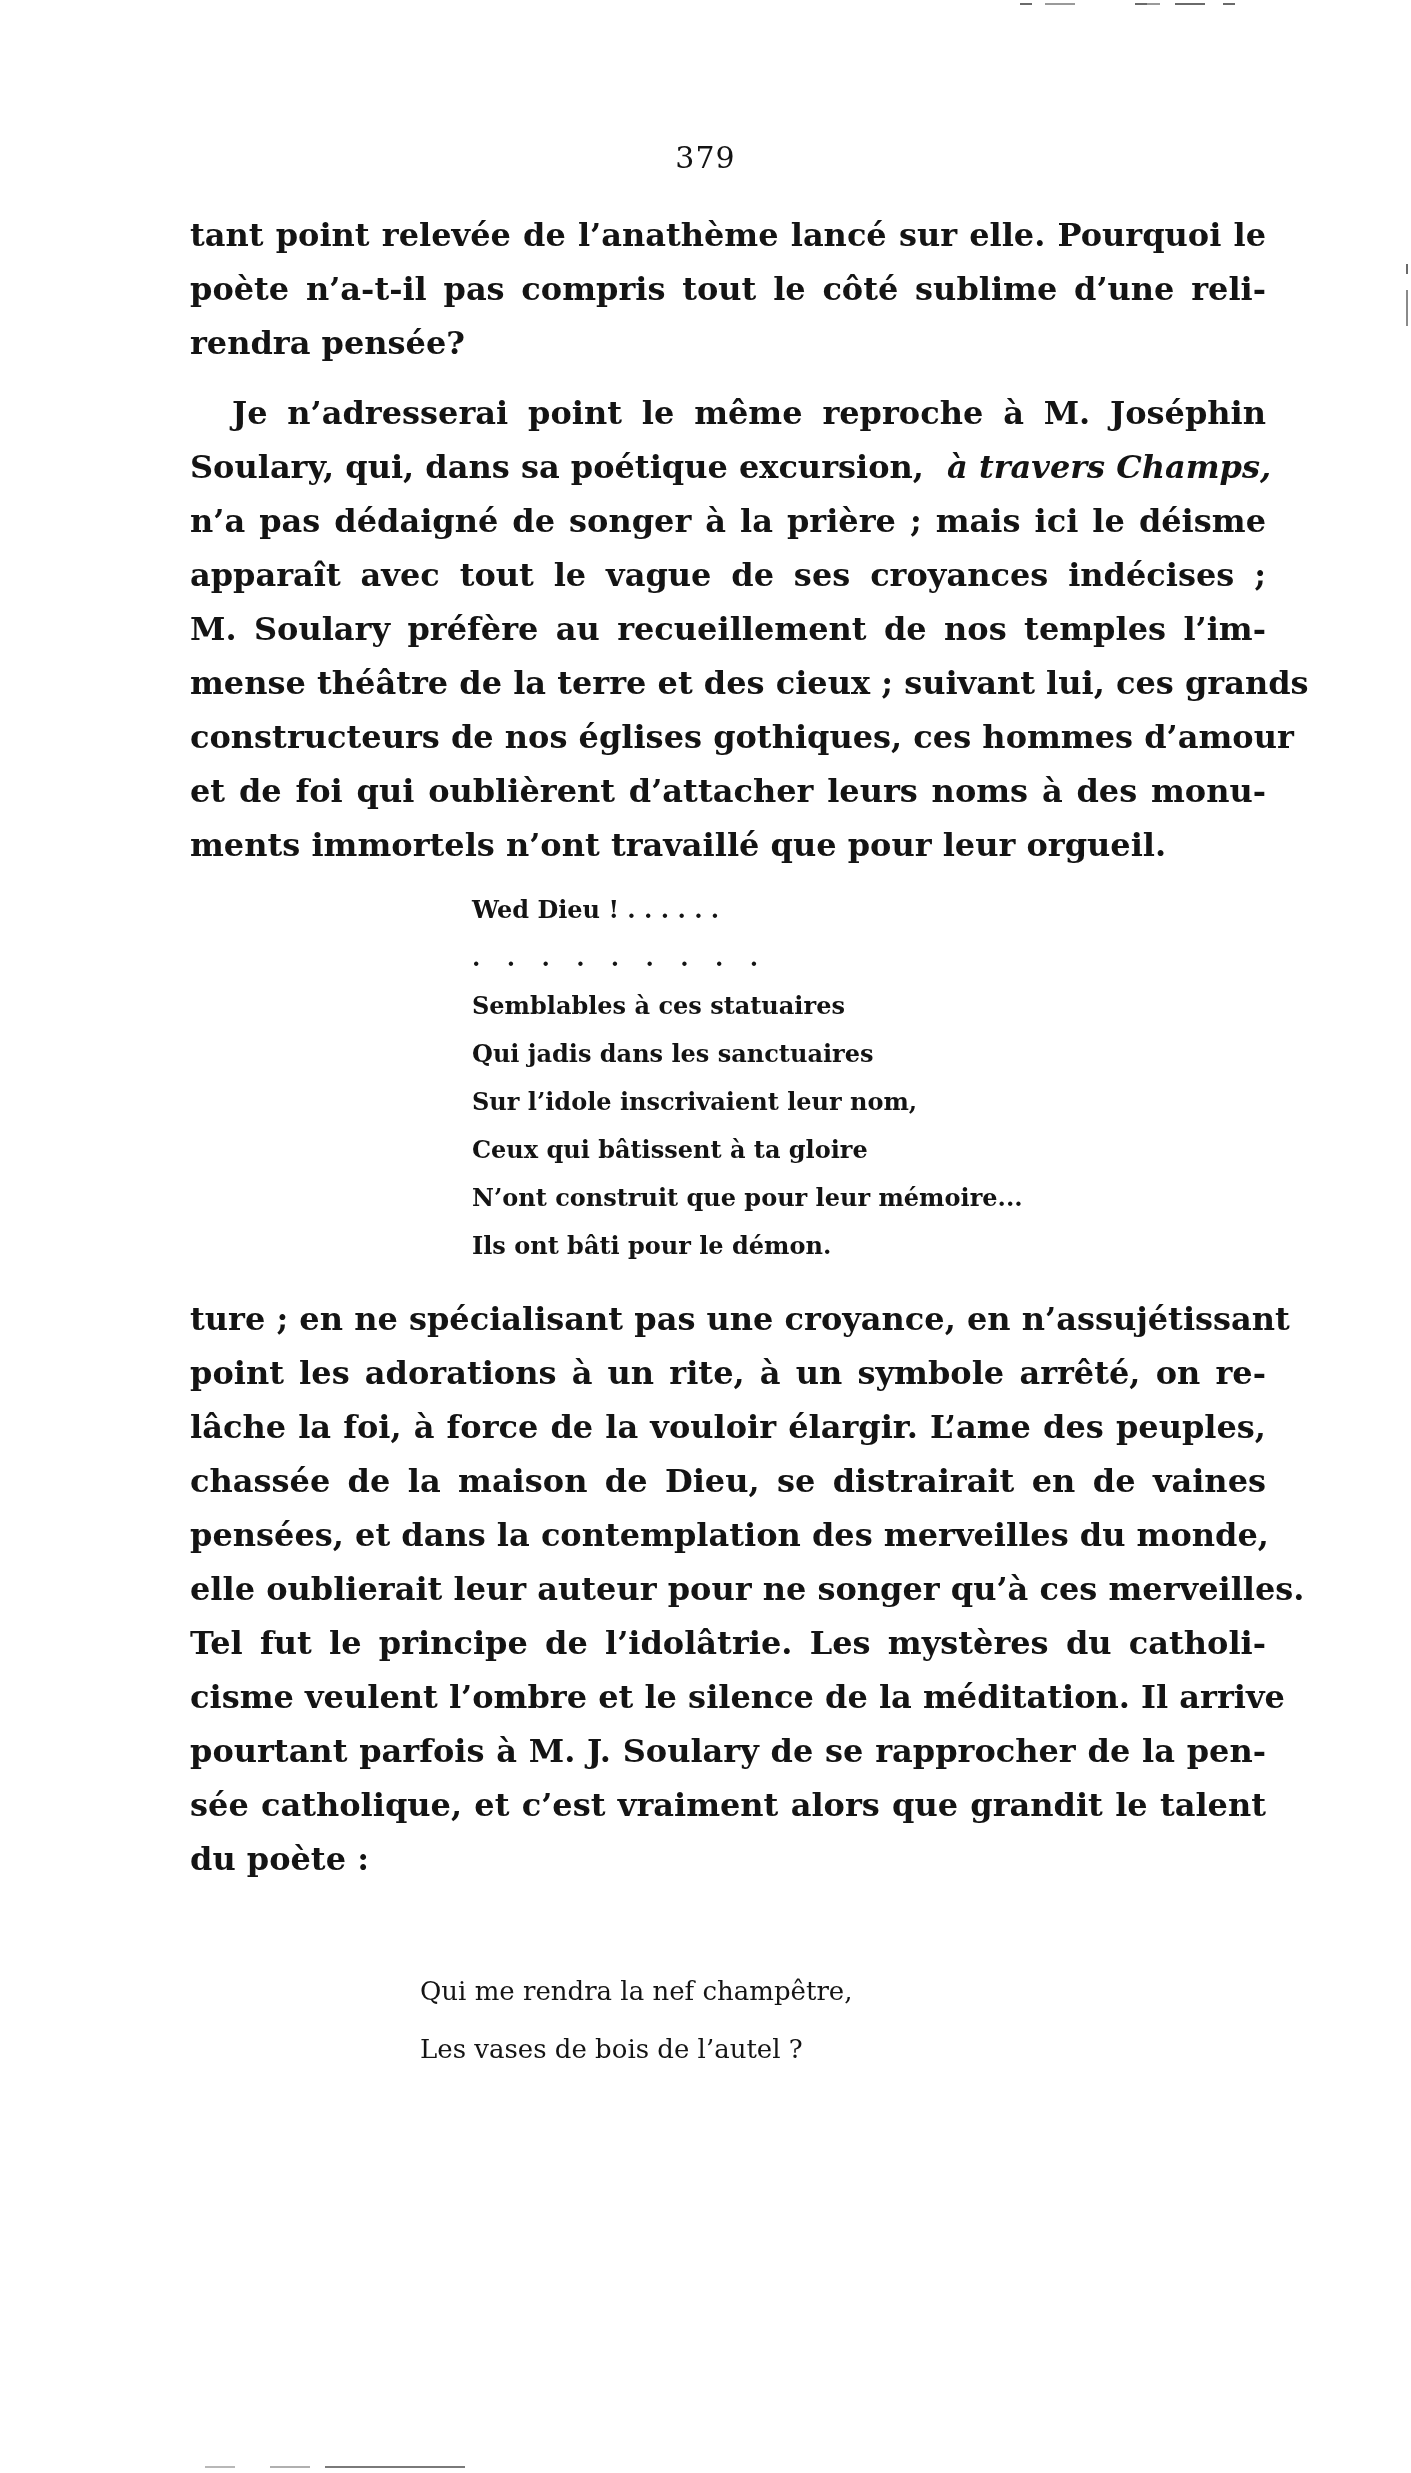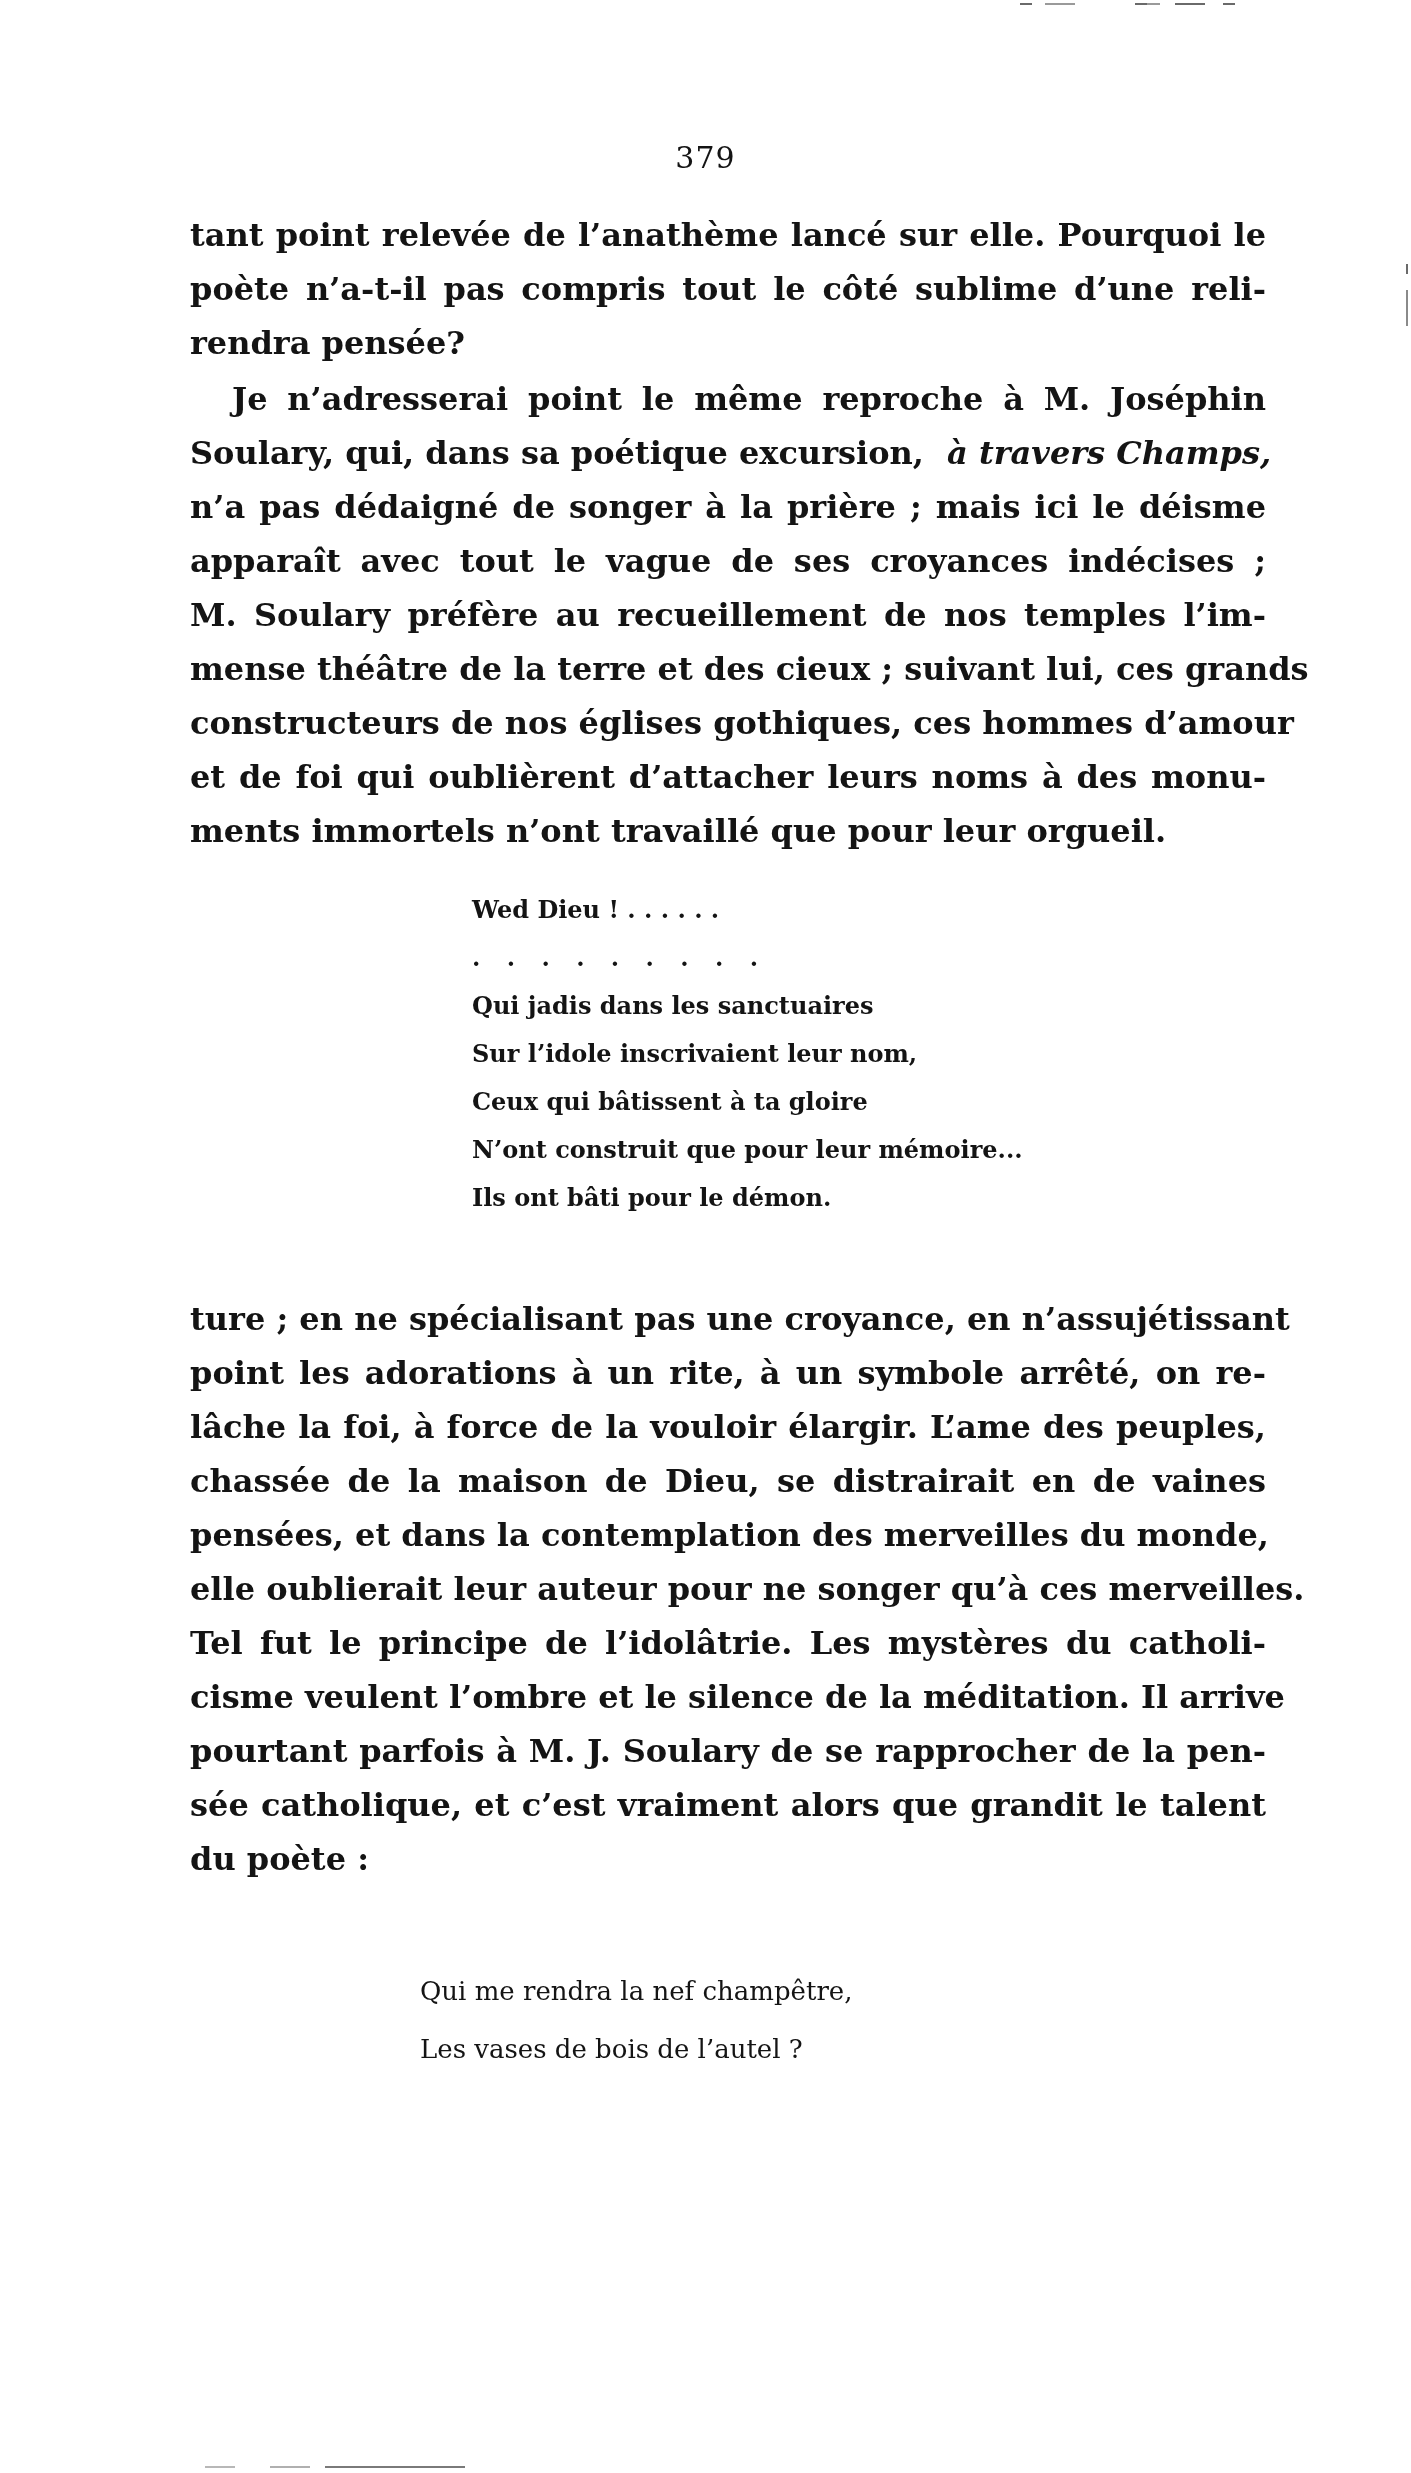--- a/index.html
+++ b/index.html
@@ -104,35 +104,36 @@
 <div class="scan-mark" style="left:205px;top:2466px;width:30px;background:#b8b8b8;"></div>
 
 <div class="page-number">379</div>
 
 <div class="prose" style="top:208px;">
   <span class="line">tant point relevée de l’anathème lancé sur elle. Pourquoi le</span>
   <span class="line">poète n’a-t-il pas compris tout le côté sublime d’une reli-</span>
   <span class="line last">rendra pensée?</span>
 </div>
 
-<div class="prose" style="top:372px;">
+<div class="prose" style="top:386px;">
   <span class="line indent">Je n’adresserai point le même reproche à M. Joséphin</span>
   <span class="line"><span>Soulary, qui, dans sa poétique excursion,</span> <em class="it">à travers Champs,</em></span>
   <span class="line">n’a pas dédaigné de songer à la prière ; mais ici le déisme</span>
   <span class="line">apparaît avec tout le vague de ses croyances indécises ;</span>
   <span class="line">M. Soulary préfère au recueillement de nos temples l’im-</span>
   <span class="line">mense théâtre de la terre et des cieux ; suivant lui, ces grands</span>
   <span class="line">constructeurs de nos églises gothiques, ces hommes d’amour</span>
   <span class="line">et de foi qui oublièrent d’attacher leurs noms à des monu-</span>
   <span class="line last">ments immortels n’ont travaillé que pour leur orgueil.</span>
 </div>
 
 <div class="verse" style="left:472px;top:886px;">
   <span class="vline">Wed Dieu ! . . . . . .</span>
   <span class="vline dots">. . . . . . . . .</span>
+  <span class="vline">Semblables à ces statuaires</span>
   <span class="vline">Qui jadis dans les sanctuaires</span>
   <span class="vline">Sur l’idole inscrivaient leur nom,</span>
   <span class="vline">Ceux qui bâtissent à ta gloire</span>
   <span class="vline">N’ont construit que pour leur mémoire...</span>
   <span class="vline">Ils ont bâti pour le démon.</span>
 </div>
 
 <div class="prose" style="top:1292px;">
   <span class="line">ture ; en ne spécialisant pas une croyance, en n’assujétissant</span>
   <span class="line">point les adorations à un rite, à un symbole arrêté, on re-</span>

